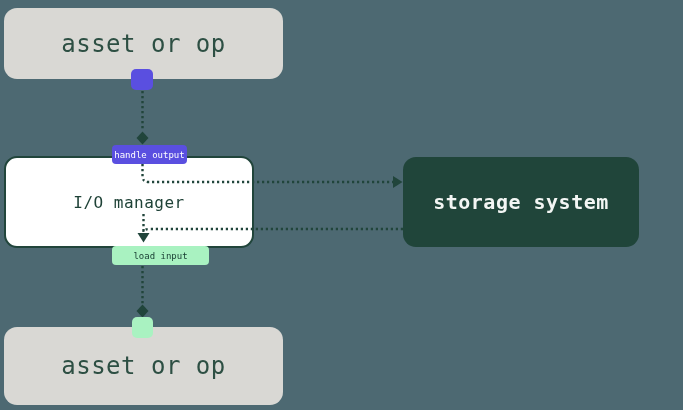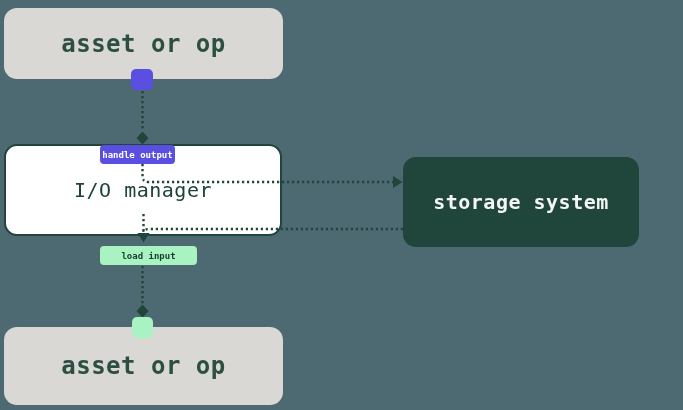--- a/index.html
+++ b/index.html
@@ -17,31 +17,31 @@
     display: flex;
     align-items: center;
     justify-content: center;
     border-radius: 13px;
     box-sizing: border-box;
   }
   .asset {
     background: var(--asset-fill, #d9d8d4);
     color: var(--asset-text, #2d4f43);
     font-size: 24px;
-    font-weight: bold;
+    font-weight: normal;
     letter-spacing: 0.5px;
   }
   .node.top    { left: 4px;   top: 8px;   width: 279px; height: 71px; }
   .node.bottom { left: 4px;   top: 327px; width: 279px; height: 78px; }
   .node.io {
-    left: 4px; top: 144px; width: 278px; height: 92px;
+    left: 4px; top: 156px; width: 250px; height: 92px;
     background: var(--io-fill, #ffffff);
     border: 2.5px solid var(--border-line, #21453b);
     color: var(--io-text, #1f4237);
-    font-size: 20px;
+    font-size: 16px;
     letter-spacing: 0.5px;
   }
   .node.storage {
     left: 403px; top: 157px; width: 236px; height: 90px;
     background: var(--storage-fill, #20453a);
     color: var(--storage-text, #f3f6f4);
     font-size: 20px;
     font-weight: bold;
     letter-spacing: 0.5px;
   }
@@ -66,23 +66,24 @@
     stroke-linecap: butt;
   }
   .solid { fill: var(--border-line, #21453b); }
   .edge-label {
     position: absolute;
     z-index: 7;
     display: flex;
     align-items: center;
     justify-content: center;
     font-size: 9px;
-    font-weight: bold;
+    font-weight: normal;
     border-radius: 4px;
     white-space: nowrap;
+    margin-left: 12px;
   }
   .purple-label {
     left: 100px; top: 145px; width: 75px; height: 19px;
     background: var(--accent-purple, #5a4fe0);
     color: var(--edge-label-purple-text, #ffffff);
   }
   .green-label {
     left: 100px; top: 246px; width: 97px; height: 19px;
     background: var(--accent-green, #a9f2c1);
     color: var(--edge-label-green-text, #173c31);

